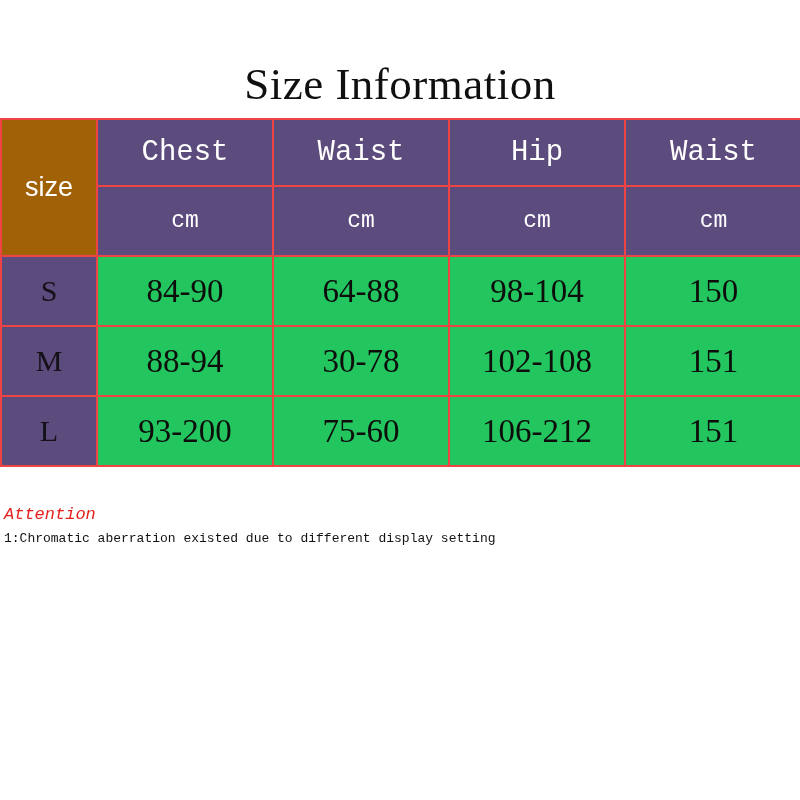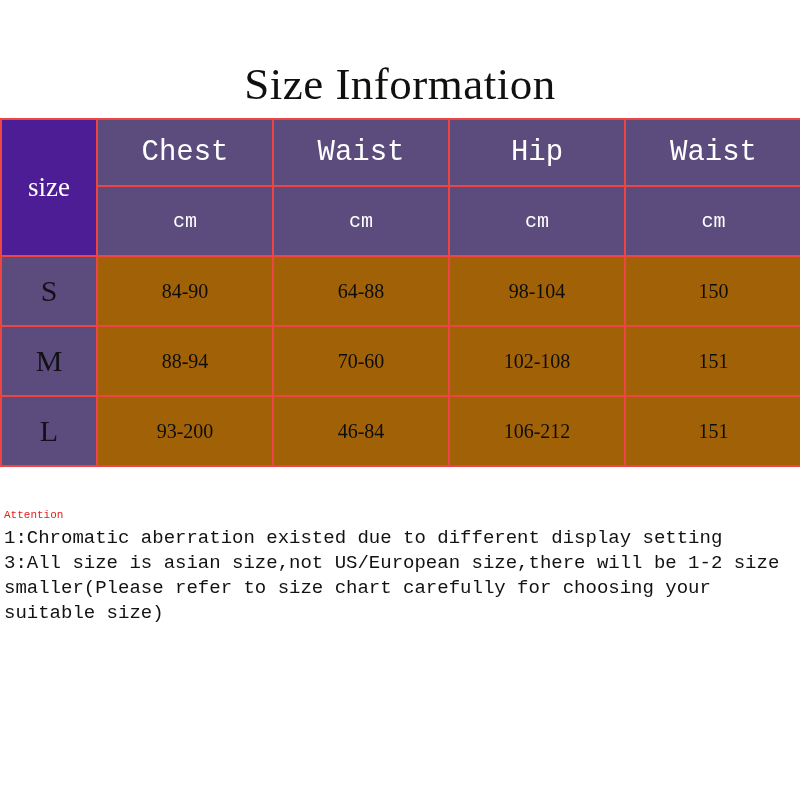--- a/index.html
+++ b/index.html
@@ -61,66 +61,67 @@
     background: #5c4c7d;
     color: #ffffff;
     font-family: "Liberation Mono", "DejaVu Sans Mono", monospace;
     font-size: 29px;
     height: 65px;
   }
   .hdr-unit {
     background: #5c4c7d;
     color: #ffffff;
     font-family: "Liberation Mono", "DejaVu Sans Mono", monospace;
-    font-size: 20px;
+    font-size: 23px;
     height: 68px;
   }
   .hdr-size {
-    background: #4c1d95;
+    background: #a16207;
     color: #ffffff;
-    font-family: Liberation Serif, serif;
+    font-family: Liberation Sans, sans-serif;
     font-size: 27px;
   }
 
   .cell-size {
     background: #5c4c7d;
     color: #131017;
     font-family: "Liberation Serif", "DejaVu Serif", serif;
     font-size: 30px;
     height: 68px;
   }
   .cell-val {
-    background: #a16207;
+    background: #22c55e;
     color: #0d0d0c;
     font-family: "Liberation Serif", "DejaVu Serif", serif;
-    font-size: 20px;
+    font-size: 33px;
     height: 68px;
   }
 
   
   .notes {
     position: absolute;
     top: 484px;
     left: 4px;
     width: 786px;
   }
   .notes-title {
     font-family: "Liberation Mono", "DejaVu Sans Mono", monospace;
-    font-size: 11px;
+    font-size: 17px;
     line-height: 22px;
     color: #e2211c;
+    font-style: italic;
   }
   .notes-list {
     margin: 0;
     padding: 0;
     list-style: none;
   }
   .notes-list li {
     font-family: "Liberation Mono", "DejaVu Sans Mono", monospace;
-    font-size: 19px;
+    font-size: 13px;
     line-height: 25px;
     color: #121212;
     white-space: pre-wrap;
   }
 </style>
 </head>
 <body>
 
 <div class="page">
 
@@ -153,36 +154,35 @@
         <td class="cell-size">S</td>
         <td class="cell-val">84-90</td>
         <td class="cell-val">64-88</td>
         <td class="cell-val">98-104</td>
         <td class="cell-val">150</td>
       </tr>
 
       <tr>
         <td class="cell-size">M</td>
         <td class="cell-val">88-94</td>
-        <td class="cell-val">70-60</td>
+        <td class="cell-val">30-78</td>
         <td class="cell-val">102-108</td>
         <td class="cell-val">151</td>
       </tr>
 
       <tr>
         <td class="cell-size">L</td>
         <td class="cell-val">93-200</td>
-        <td class="cell-val">46-84</td>
+        <td class="cell-val">75-60</td>
         <td class="cell-val">106-212</td>
         <td class="cell-val">151</td>
       </tr>
     </tbody>
   </table>
 
   <div class="notes">
     <div class="notes-title">Attention</div>
     <ul class="notes-list">
       <li>1:Chromatic aberration existed due to different display setting</li>
-      <li>3:All size is asian size,not US/European size,there will be 1-2 size smaller(Please refer to size chart carefully for choosing your suitable size)</li>
     </ul>
   </div>
 
 </div>
 
 </body></html>

